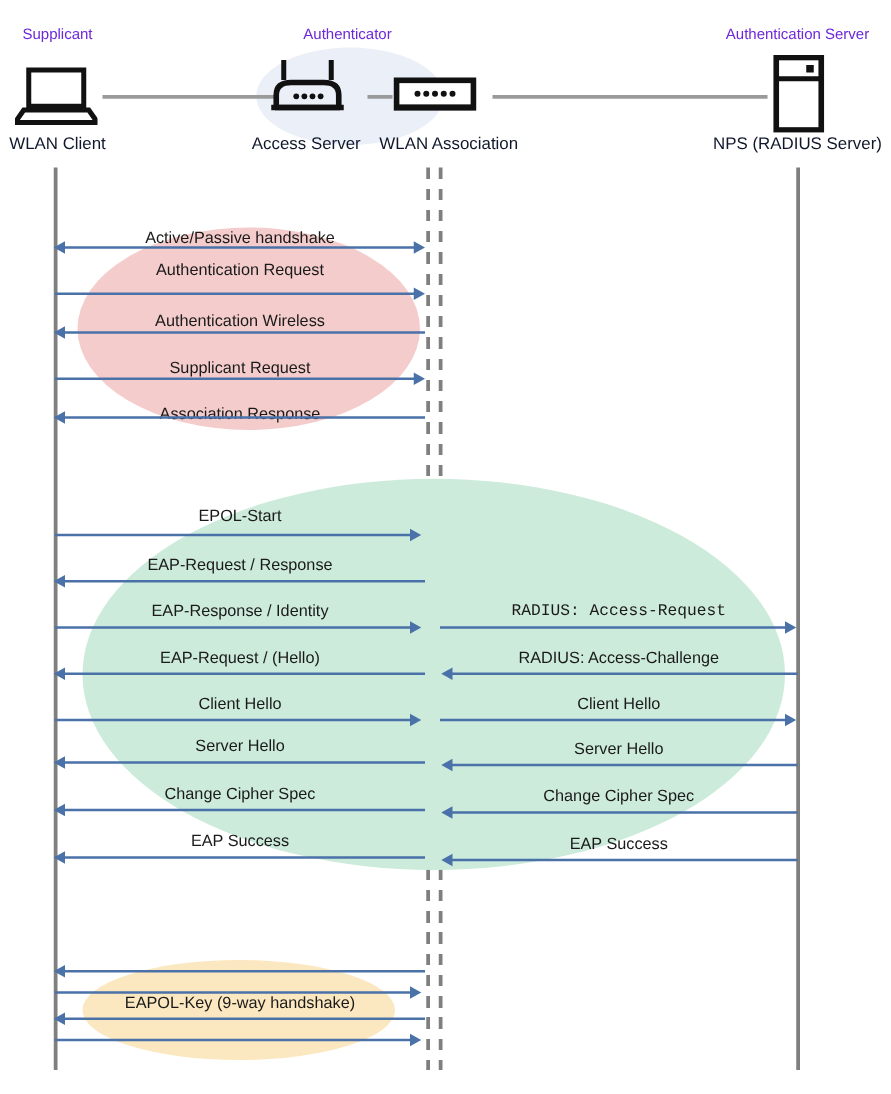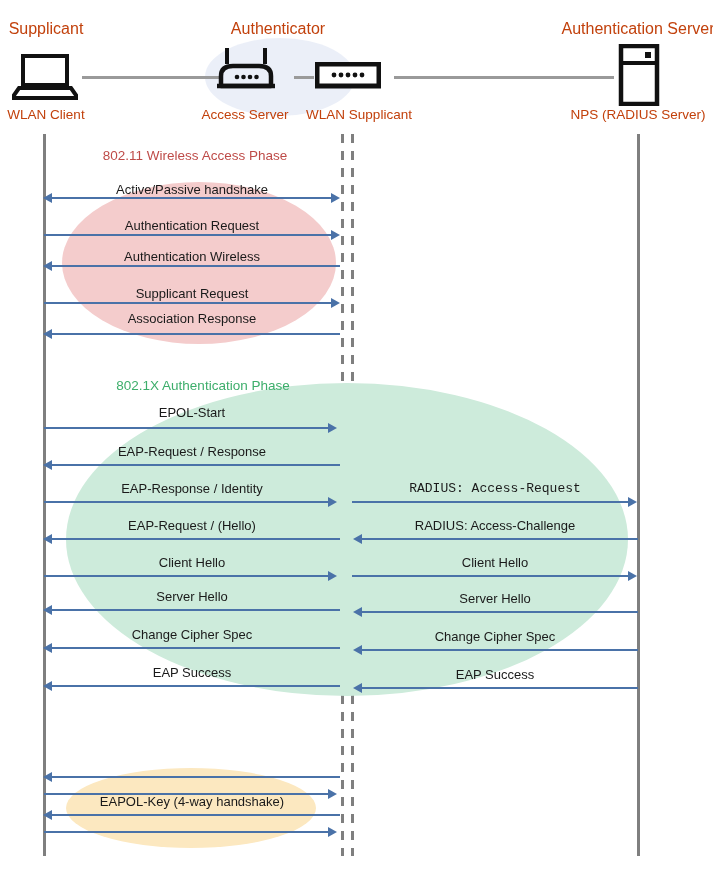--- a/index.html
+++ b/index.html
@@ -13,29 +13,29 @@
     overflow: hidden;
   }
   #diagram {
     position: relative;
     width: 713px; height: 875px;
     background: #ffffff;
   }
   
   .actor-title {
     position: absolute;
-    font-size: 16px;
-    color: #c2410c;
+    font-size: 12px;
+    color: #6d28d9;
     white-space: nowrap;
     text-align: center;
   }
   .actor-caption {
     position: absolute;
     font-size: 13.5px;
-    color: #c2410c;
+    color: #0f172a;
     white-space: nowrap;
     text-align: center;
   }
   .halo {
     position: absolute;
     background: #E8ECF7;
     border-radius: 50%;
     opacity: .85;
   }
   .link-line {
@@ -153,66 +153,64 @@
   <div class="icon-box" style="left:618px; top:44px; width:42px; height:62px;">
     <svg width="42" height="62" viewBox="0 0 42 62">
       <rect x="3" y="2" width="36" height="58" fill="#fff" stroke="#111" stroke-width="4.5"></rect>
       <line x1="3" y1="19" x2="39" y2="19" stroke="#111" stroke-width="4"></line>
       <rect x="27" y="8" width="6" height="6" fill="#111"></rect>
     </svg>
   </div>
 
   <div class="actor-caption" style="left:0px; top:107px; width:92px;">WLAN Client</div>
   <div class="actor-caption" style="left:190px; top:107px; width:110px;">Access Server</div>
-  <div class="actor-caption" style="left:297px; top:107px; width:124px;">WLAN Supplicant</div>
+  <div class="actor-caption" style="left:297px; top:107px; width:124px;">WLAN Association</div>
   <div class="actor-caption" style="left:548px; top:107px; width:180px;">NPS (RADIUS Server)</div>
 
   <div class="lifeline" style="left:43px; top:134px; height:722px;"></div>
   <div class="lifeline-dashed" style="left:341px; top:134px; height:722px;"></div>
   <div class="lifeline-dashed" style="left:351px; top:134px; height:722px;"></div>
   <div class="lifeline" style="left:637px; top:134px; height:722px;"></div>
 
   <div class="blob blob-pink" style="left:62px; top:182px; width:274px; height:162px;"></div>
 
   <div class="blob blob-green" style="left:66px; top:383px; width:562px; height:313px;"></div>
 
   <div class="blob blob-orange" style="left:66px; top:768px; width:250px; height:80px;"></div>
 
-  <div class="phase-label phase-red" style="left:80px; top:146px; width:230px;">802.11 Wireless Access Phase</div>
-
-  <div class="phase-label phase-green" style="left:93px; top:376px; width:220px;">802.1X Authentication Phase</div>
+
 
 
   <div class="msg">
     <div class="msg-label" style="left:44px; top:182px; width:296px;">Active/Passive handshake</div>
     <div class="msg-line" style="left:46px; top:197px; width:290px;"></div>
     <div class="msg-head left" style="left:43px; top:193px;"></div>
     <div class="msg-head right" style="left:331px; top:193px;"></div>
   </div>
 
   <div class="msg">
-    <div class="msg-label" style="left:44px; top:218px; width:296px;">Authentication Request</div>
+    <div class="msg-label" style="left:44px; top:208px; width:296px;">Authentication Request</div>
     <div class="msg-line" style="left:44px; top:234px; width:292px;"></div>
     <div class="msg-head right" style="left:331px; top:230px;"></div>
   </div>
 
   <div class="msg">
     <div class="msg-label" style="left:44px; top:249px; width:296px;">Authentication Wireless</div>
     <div class="msg-line" style="left:46px; top:265px; width:294px;"></div>
     <div class="msg-head left" style="left:43px; top:261px;"></div>
   </div>
 
   <div class="msg">
     <div class="msg-label" style="left:44px; top:286px; width:296px;">Supplicant Request</div>
     <div class="msg-line" style="left:44px; top:302px; width:292px;"></div>
     <div class="msg-head right" style="left:331px; top:298px;"></div>
   </div>
 
   <div class="msg">
-    <div class="msg-label" style="left:44px; top:311px; width:296px;">Association Response</div>
+    <div class="msg-label" style="left:44px; top:323px; width:296px;">Association Response</div>
     <div class="msg-line" style="left:46px; top:333px; width:294px;"></div>
     <div class="msg-head left" style="left:43px; top:329px;"></div>
   </div>
 
   <div class="msg">
     <div class="msg-label" style="left:44px; top:405px; width:296px;">EPOL-Start</div>
     <div class="msg-line" style="left:44px; top:427px; width:288px;"></div>
     <div class="msg-head right" style="left:328px; top:423px;"></div>
   </div>
 
@@ -298,21 +296,21 @@
     <div class="msg-line" style="left:46px; top:776px; width:294px;"></div>
     <div class="msg-head left" style="left:43px; top:772px;"></div>
   </div>
 
   <div class="msg">
     <div class="msg-line" style="left:44px; top:793px; width:288px;"></div>
     <div class="msg-head right" style="left:328px; top:789px;"></div>
   </div>
 
   <div class="msg">
-    <div class="msg-label" style="left:44px; top:794px; width:296px;">EAPOL-Key (4-way handshake)</div>
+    <div class="msg-label" style="left:44px; top:794px; width:296px;">EAPOL-Key (9-way handshake)</div>
     <div class="msg-line" style="left:46px; top:814px; width:294px;"></div>
     <div class="msg-head left" style="left:43px; top:810px;"></div>
   </div>
 
   <div class="msg">
     <div class="msg-line" style="left:44px; top:831px; width:288px;"></div>
     <div class="msg-head right" style="left:328px; top:827px;"></div>
   </div>
 
 </div>

